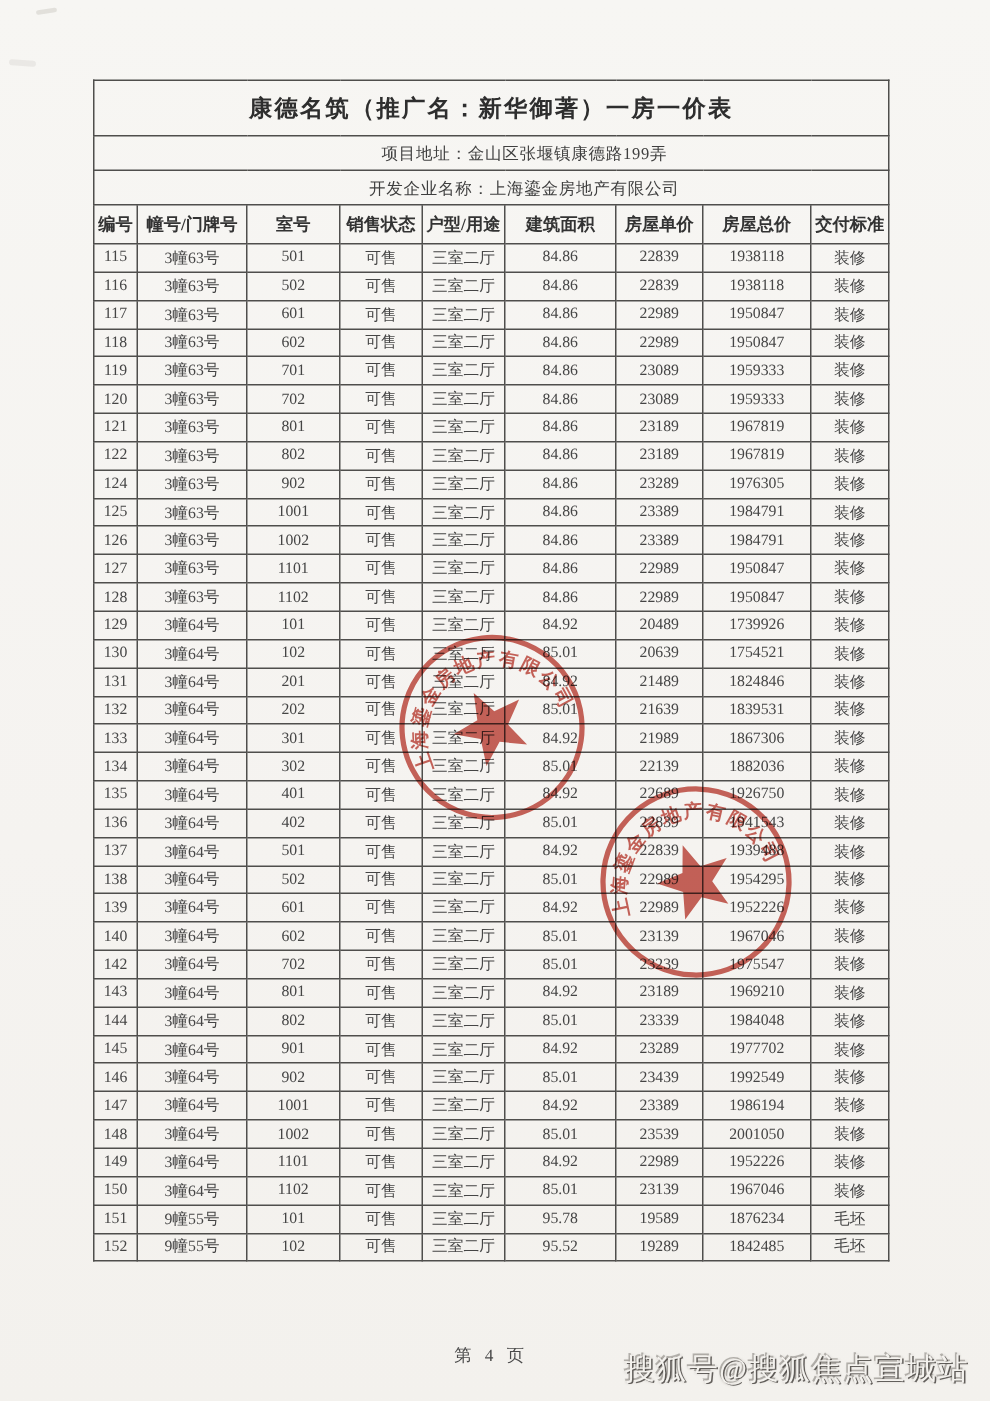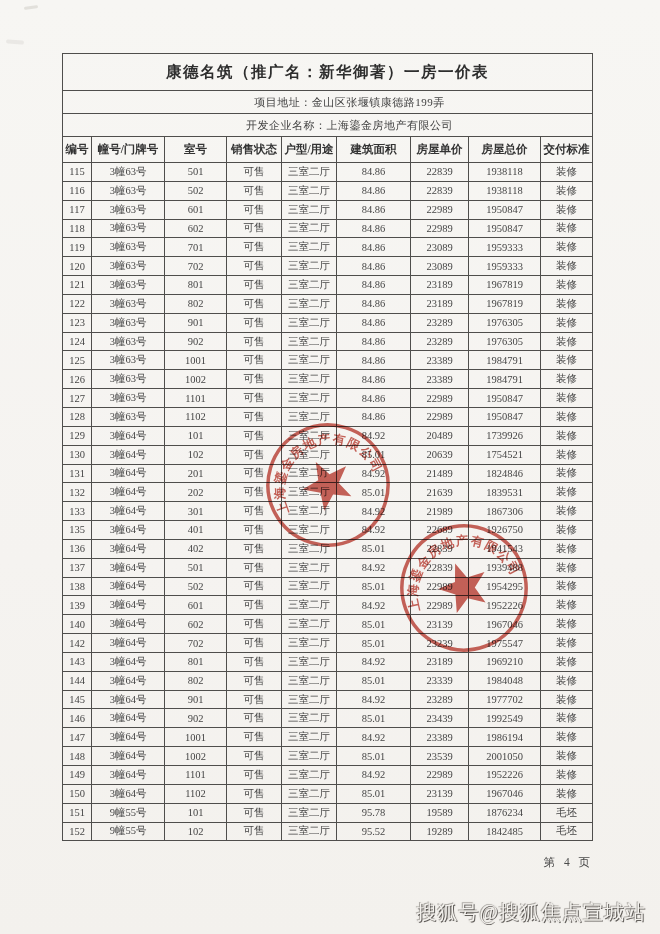--- a/index.html
+++ b/index.html
@@ -25,22 +25,22 @@
     border:1px solid #4f4e4c;
     text-align:center;vertical-align:middle;
     padding:0;overflow:hidden;white-space:nowrap;
   }
   .row-title td{height:36px;font-size:15.5px;font-weight:700;letter-spacing:1.5px;color:#2e2e2e;}
   .row-info td{height:22px;font-size:11px;color:#3f3f3f;letter-spacing:.5px;padding-left:44px;}
   .row-header th{height:25px;font-size:11.5px;font-weight:700;color:#333;text-align:center;}
   .row-data td{height:17.85px;font-size:10.5px;color:#454545;}
 
   .page-footer{
-    position:absolute;left:62px;top:855px;width:531px;
-    text-align:right;font-size:11.5px;color:#4a4a4a;letter-spacing:3px;
+    position:absolute;left:62px;top:896px;width:531px;
+    text-align:center;font-size:11.5px;color:#4a4a4a;letter-spacing:3px;
   }
 
   .stamp{position:absolute;mix-blend-mode:multiply;opacity:.82;}
   .stamp text{font-family:"Liberation Serif","DejaVu Serif",serif;font-weight:700;}
 
   .watermark{
     position:absolute;right:14px;top:899px;
     font-size:20px;font-weight:400;letter-spacing:1px;
     color:#f4f2ee;
     text-shadow:1px 1px 0 rgba(75,72,68,.85),-1px -1px 0 rgba(120,115,110,.5),0 0 2px rgba(110,105,100,.45);
@@ -172,42 +172,31 @@
           <td>3幢63号</td>
           <td>802</td>
           <td>可售</td>
           <td>三室二厅</td>
           <td>84.86</td>
           <td>23189</td>
           <td>1967819</td>
           <td>装修</td>
         </tr>
         <tr class="row-data">
-          <td>123</td>
-          <td>3幢63号</td>
-          <td>901</td>
+          <td>124</td>
+          <td>3幢63号</td>
+          <td>902</td>
           <td>可售</td>
           <td>三室二厅</td>
           <td>84.86</td>
           <td>23289</td>
           <td>1976305</td>
           <td>装修</td>
         </tr>
         <tr class="row-data">
-          <td>124</td>
-          <td>3幢63号</td>
-          <td>902</td>
-          <td>可售</td>
-          <td>三室二厅</td>
-          <td>84.86</td>
-          <td>23289</td>
-          <td>1976305</td>
-          <td>装修</td>
-        </tr>
-        <tr class="row-data">
           <td>125</td>
           <td>3幢63号</td>
           <td>1001</td>
           <td>可售</td>
           <td>三室二厅</td>
           <td>84.86</td>
           <td>23389</td>
           <td>1984791</td>
           <td>装修</td>
         </tr>
@@ -290,20 +279,31 @@
         </tr>
         <tr class="row-data">
           <td>133</td>
           <td>3幢64号</td>
           <td>301</td>
           <td>可售</td>
           <td>三室二厅</td>
           <td>84.92</td>
           <td>21989</td>
           <td>1867306</td>
+          <td>装修</td>
+        </tr>
+        <tr class="row-data">
+          <td>134</td>
+          <td>3幢64号</td>
+          <td>302</td>
+          <td>可售</td>
+          <td>三室二厅</td>
+          <td>85.01</td>
+          <td>22139</td>
+          <td>1882036</td>
           <td>装修</td>
         </tr>
         <tr class="row-data">
           <td>135</td>
           <td>3幢64号</td>
           <td>401</td>
           <td>可售</td>
           <td>三室二厅</td>
           <td>84.92</td>
           <td>22689</td>

